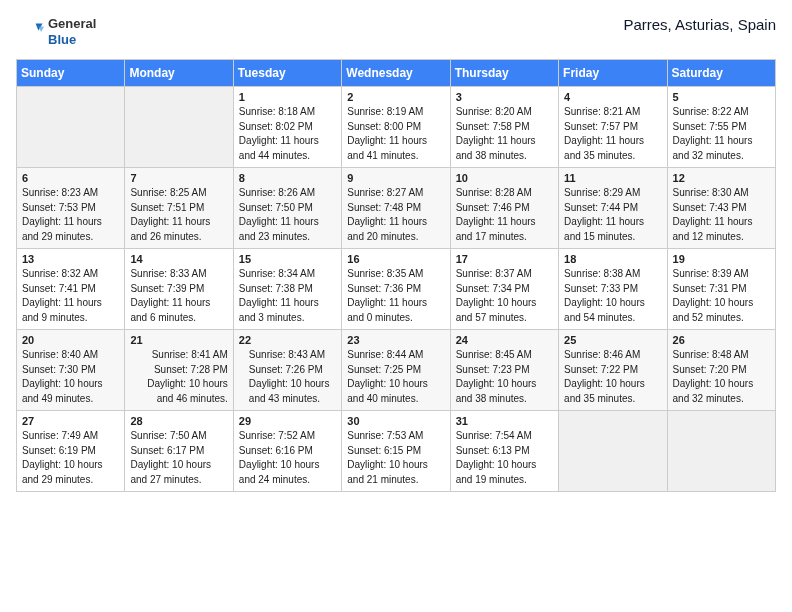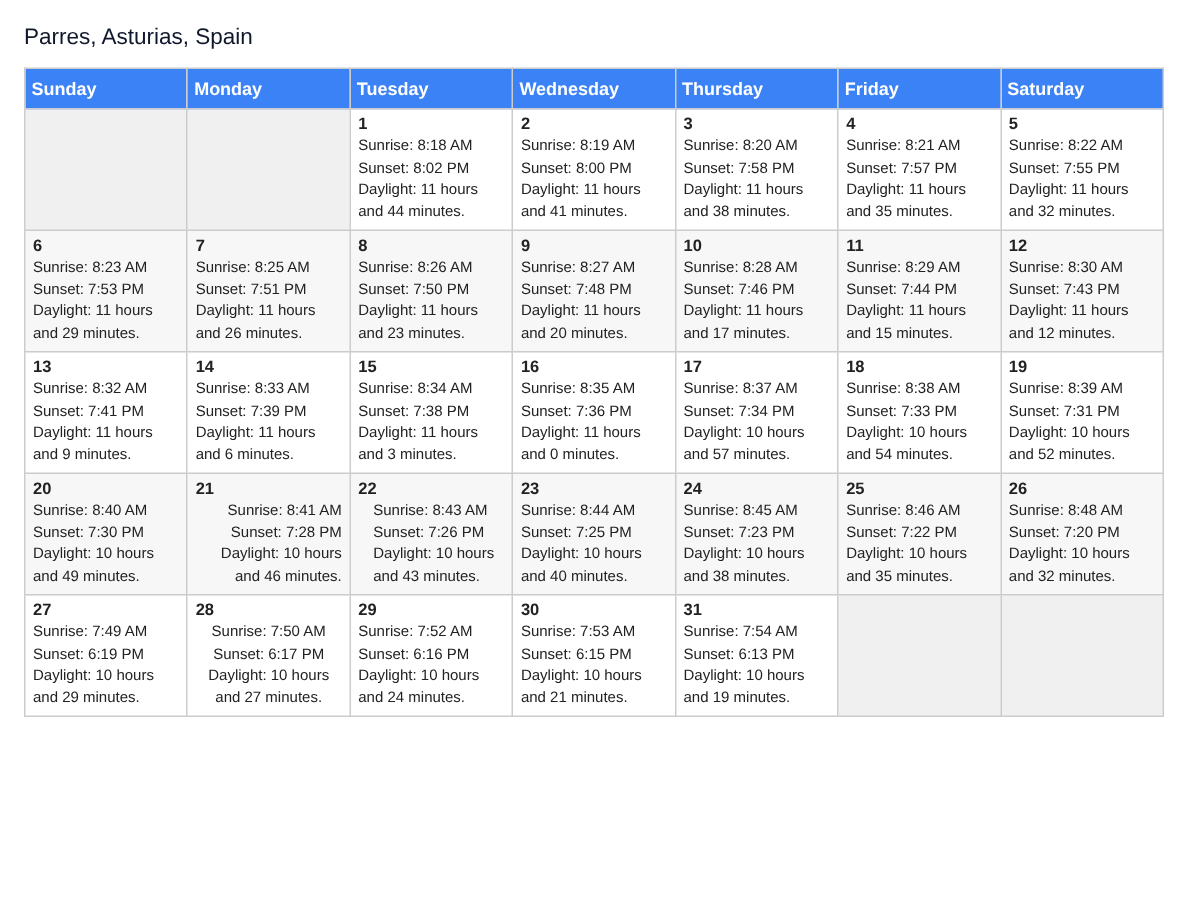--- a/index.html
+++ b/index.html
@@ -85,20 +85,30 @@
       color: #222;
     }
     td.empty {
       background: #f0f0f0 !important;
     }
   </style>
 </head>
 <body>
 
 <div class="header">
+  <div class="logo">
+    <svg class="logo-icon" viewBox="0 0 40 40">
+      <polygon points="28,8 38,8 32,18" fill="#1a6bbf"></polygon>
+      <polygon points="32,12 40,12 36,20" fill="#4a9fd4" opacity="0.7"></polygon>
+    </svg>
+    <div class="logo-text">
+      <span class="logo-general">General</span>
+      <span class="logo-blue">Blue</span>
+    </div>
+  </div>
   <div class="title-block">
     <div class="location">Parres, Asturias, Spain</div>
   </div>
 </div>
 
 <table>
   <thead>
     <tr>
     <th>Sunday</th>
         <th>Monday</th>
@@ -305,21 +315,21 @@
       <tr>
         <td>
           <span class="day-num">27</span>
           <div class="day-info" style="white-space: pre-line;">Sunrise: 7:49 AM
 Sunset: 6:19 PM
 Daylight: 10 hours
 and 29 minutes.</div>
         </td>
         <td>
           <span class="day-num">28</span>
-          <div class="day-info" style="white-space: pre-line; text-align: center;">Sunrise: 7:50 AM
+          <div class="day-info" style="white-space: pre-line;">Sunrise: 7:50 AM
 Sunset: 6:17 PM
 Daylight: 10 hours
 and 27 minutes.</div>
         </td>
         <td>
           <span class="day-num">29</span>
           <div class="day-info" style="white-space: pre-line;">Sunrise: 7:52 AM
 Sunset: 6:16 PM
 Daylight: 10 hours
 and 24 minutes.</div>

